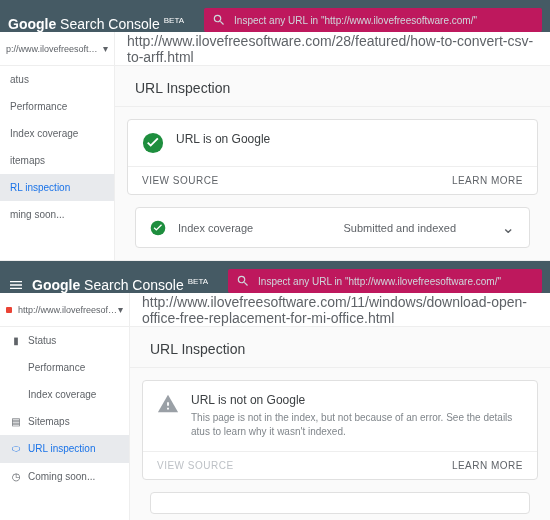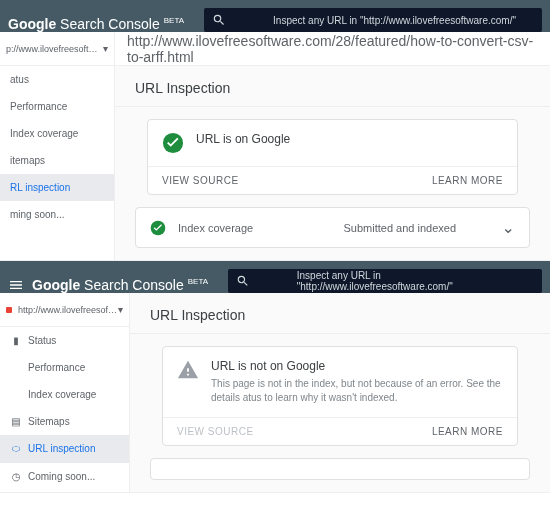--- a/index.html
+++ b/index.html
@@ -2,35 +2,35 @@
 <html><head>
 <meta charset="utf-8">
 <style>
 * { margin: 0; padding: 0; box-sizing: border-box; font-family: Arial, sans-serif; }
 body { width: 550px; height: 520px; overflow: hidden; background: #fff; }
 .instance { border-bottom: 1px solid #eee; }
 .header { background: #455a64; height: 32px; display: flex; align-items: flex-end; padding: 0 8px; color: #fff; }
 .logo { font-size: 14px; font-weight: 400; }
 .logo b { font-weight: 700; }
 .beta { font-size: 8px; margin-left: 4px; vertical-align: top; }
-.searchbox { margin-left: 20px; background: #0f172a; border-radius: 2px; height: 24px; display: flex; align-items: center; padding: 0 8px; flex: 1; max-width: 370px; gap: 39px; }
+.searchbox { margin-left: 20px; background: #be185d; border-radius: 2px; height: 24px; display: flex; align-items: center; padding: 0 8px; flex: 1; max-width: 370px; }
 .searchbox svg { width: 14px; height: 14px; margin-right: 8px; }
 .searchbox span { color: #cfd8dc; font-size: 10px; }
 .body { display: flex; }
 .sidebar { width: 115px; border-right: 1px solid #eee; font-size: 10px; color: #5f6368; }
 .property { display: flex; align-items: center; padding: 8px 6px; border-bottom: 1px solid #eee; height: 34px; cursor: pointer; }
 .property .domain { flex: 1; overflow: hidden; text-overflow: ellipsis; white-space: nowrap; font-size: 9px; }
 .property .arrow { color: #5f6368; }
 .side-item { display: flex; align-items: flex-start; padding: 8px 10px; cursor: pointer; gap: 6px; }
 .side-item.active { background: #e8eaed; color: #1a73e8; }
 .side-item .si-icon { width: 12px; display: flex; justify-content: center; }
 .main { flex: 1; background: #fafafa; }
 .urlbar { background: #fff; padding: 10px 12px; border-bottom: 1px solid #eee; font-size: 14px; color: #5f6368; height: 34px; display: flex; align-items: center; }
 .section-title { padding: 14px 20px 10px; font-size: 14px; color: #3c4043; border-bottom: 1px solid #eee; }
-.card { background: #fff; margin: 12px 32px; border: 1px solid #e0e0e0; border-radius: 4px; }
+.card { background: #fff; margin: 12px 12px; border: 1px solid #e0e0e0; border-radius: 4px; }
 .card-body { display: flex; padding: 12px 14px; gap: 12px; }
 .status-icon { width: 22px; height: 22px; flex-shrink: 0; }
 .card-title { font-size: 12px; color: #3c4043; margin-bottom: 4px; }
 .card-desc { font-size: 10px; color: #80868b; line-height: 1.4; }
 .card-actions { display: flex; justify-content: space-between; padding: 8px 14px; border-top: 1px solid #eee; gap: 18px; }
 .card-actions span { font-size: 10px; color: #5f6368; letter-spacing: 0.5px; cursor: pointer; }
 .card-actions span.disabled { color: #bdc1c6; }
 .coverage-row { background: #fff; margin: 0 20px 12px; border: 1px solid #e0e0e0; border-radius: 4px; display: flex; align-items: center; padding: 10px 14px; gap: 12px; }
 .coverage-row .cov-icon { width: 16px; height: 16px; }
 .coverage-row .cov-label { font-size: 11px; color: #5f6368; width: 120px; }
@@ -152,20 +152,23 @@
       <div class="side-item active">
           <span class="si-icon">⬭</span>
           <span>URL inspection</span>
         </div>
       <div class="side-item">
           <span class="si-icon">◷</span>
           <span>Coming soon...</span>
         </div>
     </div>
     <div class="main">
+      <div class="urlbar">
+          <span>http://www.ilovefreesoftware.com/11/windows/download-open-office-free-replacement-for-mi-office.html</span>
+        </div>
       <div class="section-title">URL Inspection</div>
       <div class="card">
         <div class="card-body">
           <svg class="status-icon" viewBox="0 0 24 24">
               <path d="M1 21h22L12 2 1 21z" fill="#9aa0a6"></path>
               <path d="M13 18h-2v-2h2v2zm0-4h-2v-4h2v4z" fill="#fff"></path>
             </svg>
           <div>
             <div class="card-title">URL is not on Google</div>
             <div class="card-desc">This page is not in the index, but not because of an error. See the details atus to learn why it wasn't indexed.</div>

